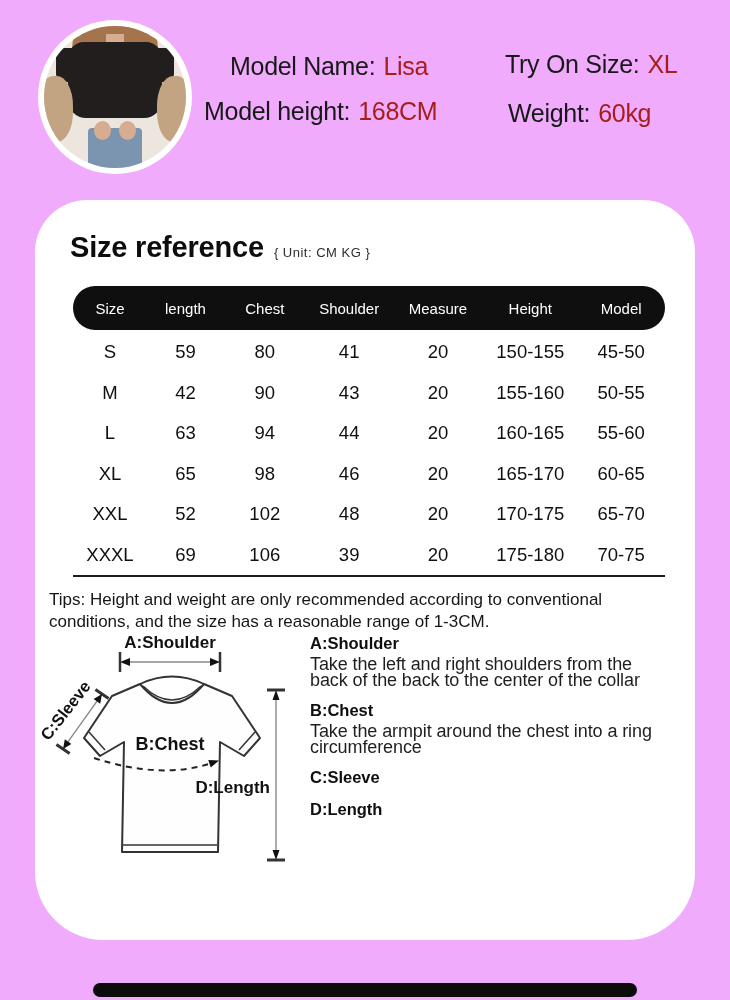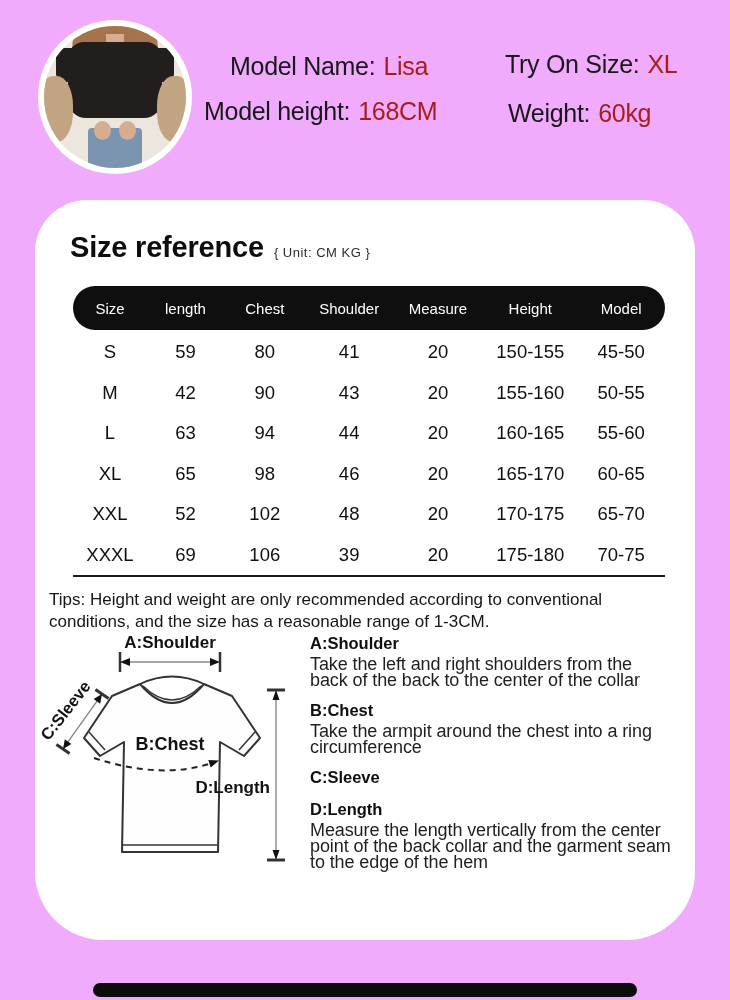--- a/index.html
+++ b/index.html
@@ -230,18 +230,17 @@
     </g>
   </svg>
 
   <div class="defs">
     <div class="def-term first">A:Shoulder</div>
     <div class="def-desc w360">Take the left and right shoulders from the back of the back to the center of the collar</div>
     <div class="def-term">B:Chest</div>
     <div class="def-desc w412">Take the armpit around the chest into a ring circumference</div>
     <div class="def-term">C:Sleeve</div>
     <div class="def-term">D:Length</div>
-    <div class="def-desc w372">Measure the length vertically from the center point of the back collar and the garment seam to the edge of the hem</div>
   </div>
 
   <div class="bottom-bar"></div>
 
 </div>
 
 </body></html>

